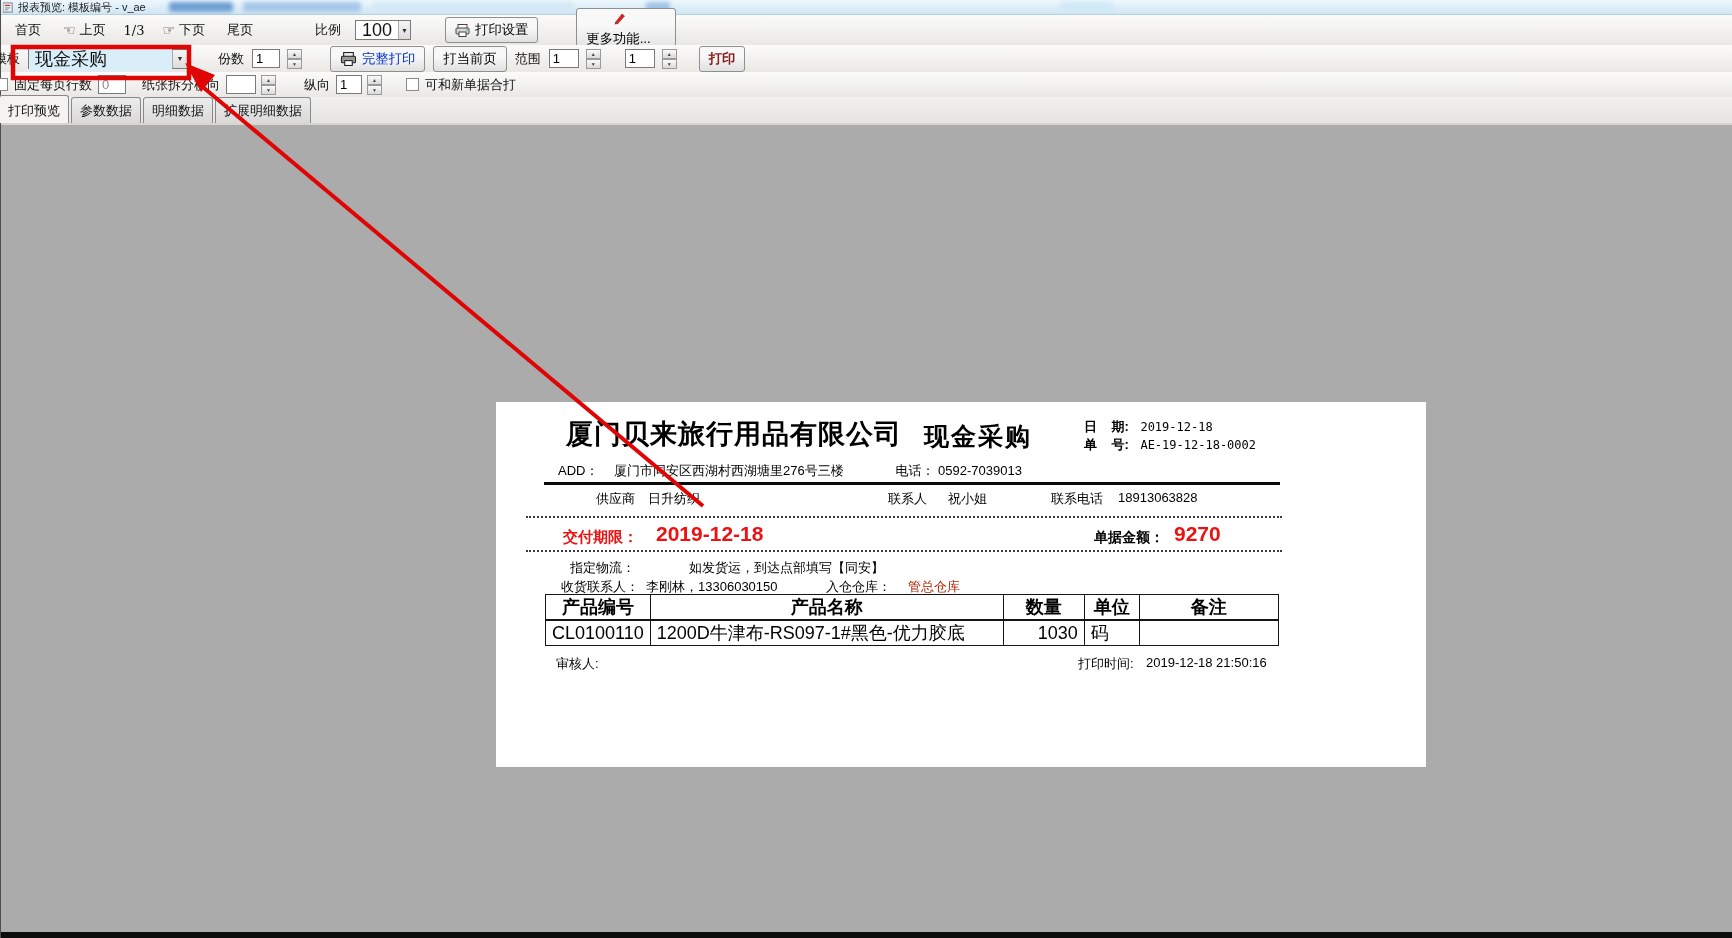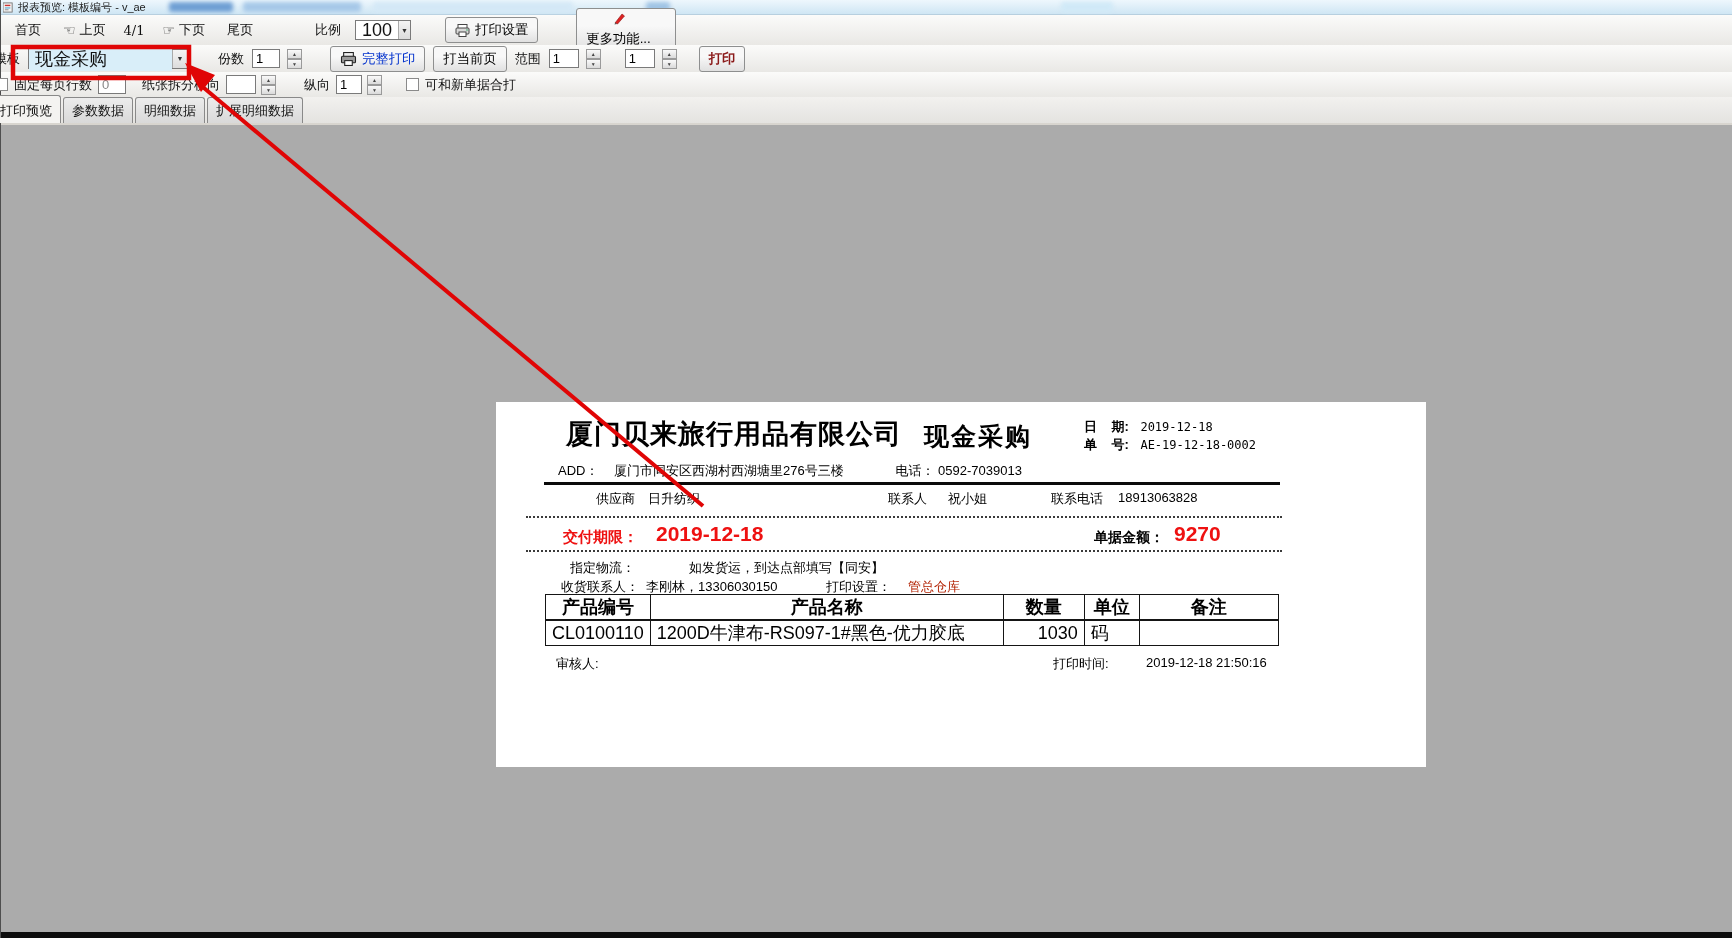--- a/index.html
+++ b/index.html
@@ -32,21 +32,21 @@
   .spin { display:inline-flex; flex-direction:column; width:15px; height:20px; margin-left:-1px; }
   .spin span { flex:1; border:1px solid #9a9a9a; background:linear-gradient(#fafafa,#dadada);
     font-size:5px; line-height:8px; text-align:center; color:#444; }
   .chk { width:13px; height:13px; border:1px solid #8a8a8a; background:#fff; display:inline-block; flex:0 0 auto; }
   .lbl { white-space:nowrap; }
   .blue { color:#0030cc; }
   .dred { color:#8b1a1a; font-weight:bold; }
 
   
   .tabbar { position:absolute; left:0; top:97px; width:1732px; height:26px;
-    background:linear-gradient(#f2f1ef,#e4e3e0); display:flex; align-items:flex-end; }
+    background:linear-gradient(#f2f1ef,#e4e3e0); display:flex; align-items:flex-end;padding-left:8px; }
   .tab { border:1px solid #898989; border-bottom:none; border-radius:3px 3px 0 0;
     background:linear-gradient(#ececec,#d9d9d9); padding:4px 8px 3px; margin-right:2px; white-space:nowrap; }
   .tab.active { background:#f4f3f1; padding-top:6px; margin-left:-10px; }
 
   
   .preview { position:absolute; left:0; top:123px; width:1732px; height:809px; background:#ababab; border-top:2px solid #d8d5cf; }
   .annot { position:absolute; left:652px; top:340px; font-size:17px; letter-spacing:1px; }
 
   
   .page { position:absolute; left:495px; top:277px; width:930px; height:365px; background:#fff; color:#000; }
@@ -91,21 +91,21 @@
   </div>
 
   <div class="tbar row1">
     <span class="navitem">
       <span class="lbl">首页</span>
     </span>
     <span class="navitem">
       <span class="handicon">☜</span>
       <span class="lbl">上页</span>
     </span>
-    <span class="pageind">4/1</span>
+    <span class="pageind">1/3</span>
     <span class="navitem">
       <span class="handicon">☞</span>
       <span class="lbl">下页</span>
     </span>
     <span class="navitem">
       <span class="lbl">尾页</span>
     </span>
     <span style="width:30px"></span>
     <span class="lbl">比例</span>
     <span class="combo" style="width:56px;">
@@ -250,21 +250,21 @@
 
       <div class="dotline" style="left:30px;top:148px;width:756px;"></div>
 
       <div class="abs" style="left:0;top:157px;width:930px;height:16px;">
         <span class="abs" style="left:74px;">指定物流：</span>
         <span class="abs" style="left:193px;">如发货运，到达点部填写【同安】</span>
       </div>
       <div class="abs" style="left:0;top:176px;width:930px;height:16px;">
         <span class="abs" style="left:65px;">收货联系人：</span>
         <span class="abs" style="left:150px;">李刚林，13306030150</span>
-        <span class="abs" style="left:330px;">打印设置：</span>
+        <span class="abs" style="left:330px;">入仓仓库：</span>
         <span class="abs wh" style="left:412px;">管总仓库</span>
       </div>
 
       <table class="doctable">
         <colgroup>
           <col style="width:102px">
             <col style="width:353px">
             <col style="width:81px">
             <col style="width:55px">
             <col style="width:139px">
@@ -282,21 +282,21 @@
           <td>1200D牛津布-RS097-1#黑色-优力胶底</td>
           <td class="c-qty">1030</td>
           <td>码</td>
           <td></td>
         </tr>
       </tbody>
         </table>
 
       <div class="abs" style="left:0;top:253px;width:930px;height:16px;">
         <span class="abs" style="left:60px;">审核人:</span>
-        <span class="abs" style="left:557px;">打印时间:</span>
+        <span class="abs" style="left:582px;">打印时间:</span>
         <span class="abs" style="left:650px;">2019-12-18 21:50:16</span>
       </div>
     </div>
   </div>
 
   <svg class="overlay" viewBox="0 0 1732 938">
     <rect x="12" y="47" width="176" height="31" fill="none" stroke="#e00505" stroke-width="4.5"></rect>
     <line x1="203" y1="88" x2="702" y2="506" stroke="#e00505" stroke-width="4"></line>
     <polygon points="184,63 200,92 214,75" fill="#e00505"></polygon>
   </svg>

